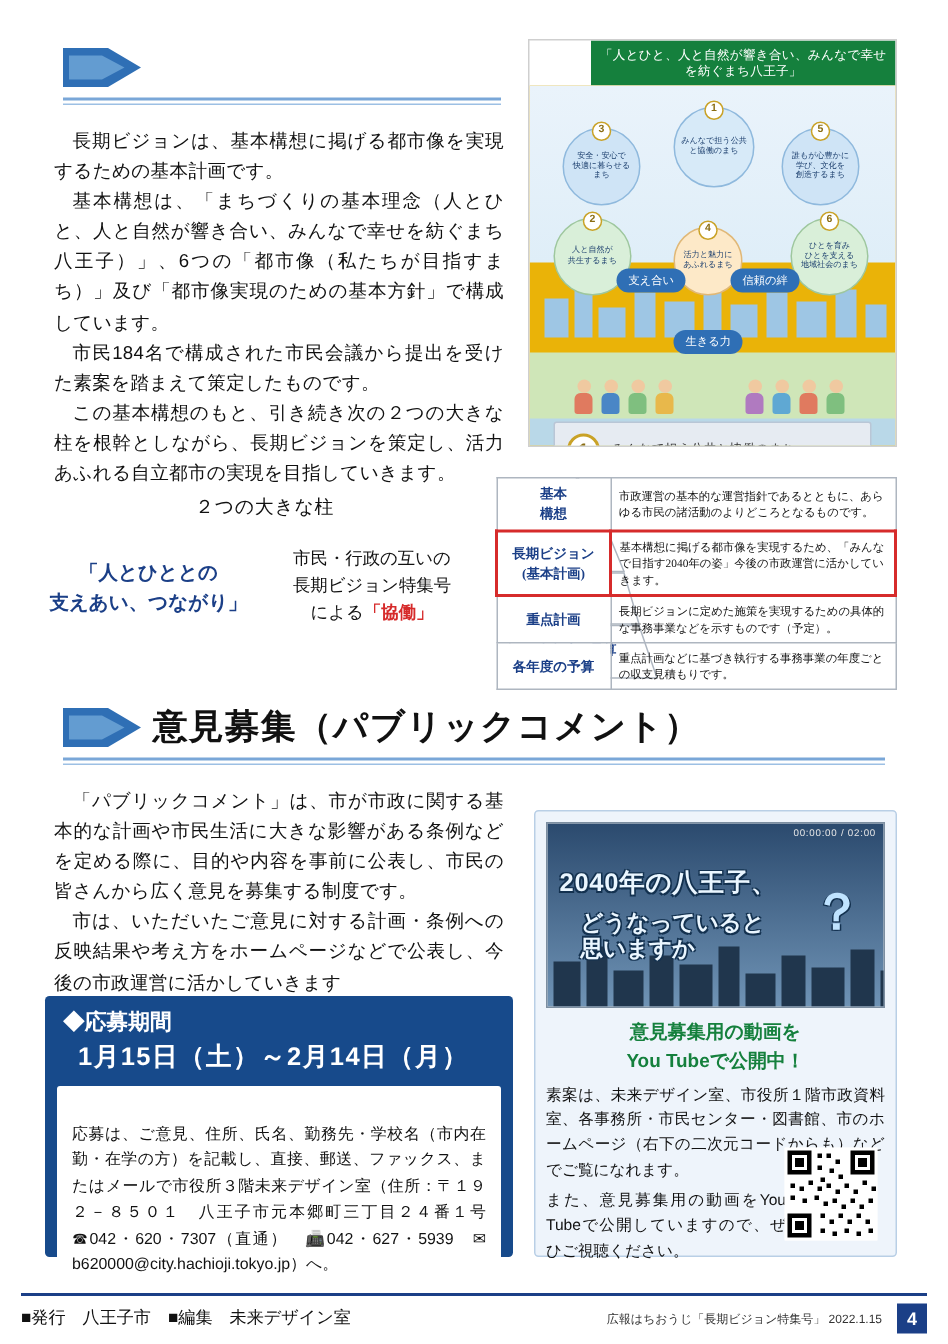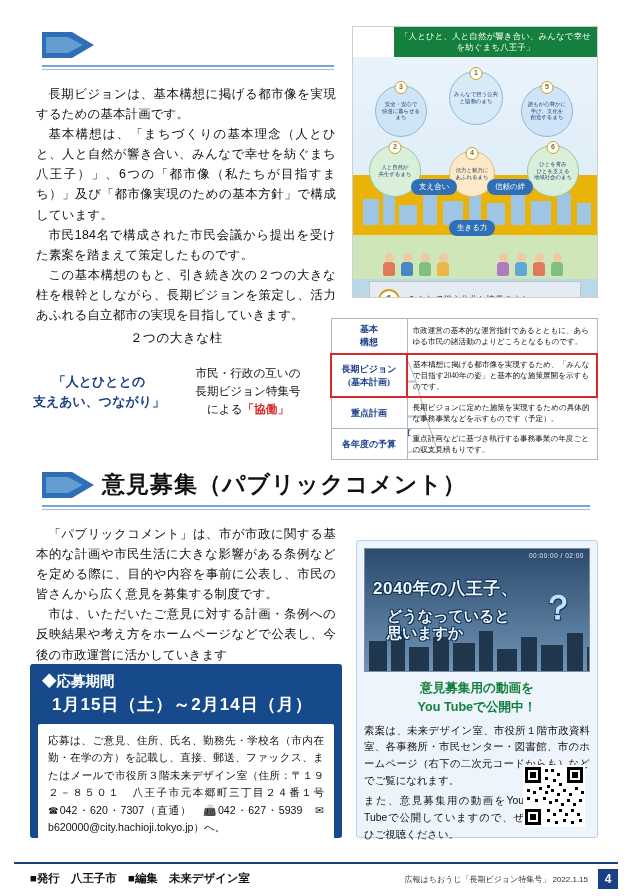--- a/index.html
+++ b/index.html
@@ -103,21 +103,21 @@
   .accent { color:#d62b2b; font-weight:bold; }
 
   
   .bluebox {
     position:absolute; background:#174a8b; color:#fff; border-radius:3px;
   }
   .bluebox .bb-title { font-size:14.5px; font-weight:bold; padding:8px 12px 0 12px; }
   .bluebox .bb-date { font-size:17px; font-weight:bold; padding:2px 12px 8px 22px; letter-spacing:1px;}
   .bluebox .bb-inner {
     background:#fff; color:#111; margin: 0 8px 8px 8px; border-radius:2px;
-    padding: 8px 10px; font-size: 10.6px; line-height: 1.65; text-align: justify;
+    padding: 24px 10px; font-size: 10.6px; line-height: 1.65; text-align: justify;
   }
 
   
   .promo {
     position:absolute; background:#eef4fb; border:1px solid #b9cfe6; border-radius:3px;
     padding: 7px;
   }
   .vid {
     position:relative; width:100%; height:124px; border:1px solid #7c8ea0; overflow:hidden;
     background: linear-gradient(#2b4a6e, #6f93b5);
@@ -140,21 +140,21 @@
   .promo .ptitle {
     text-align:center; color:#15803d; font-size:12.6px; font-weight:bold; line-height:1.5;
     margin: 7px 0 6px 0;
   }
   .promo .ptext { font-size:10.4px; line-height:1.6; text-align:justify; }
   .qr { position:absolute; width:62px; height:62px; right:12px; bottom:10px; background:#fff; }
 
   
   .footbar { position:absolute; left:0; right:0; bottom:0; height:34px; }
   .footline { position:absolute; left:14px; right:14px; top:0; height:2px; background:#1b3f87; }
-  .footleft { position:absolute; left:14px; top:9px; font-size:11.4px; font-weight:bold;margin-left:16px; }
+  .footleft { position:absolute; left:14px; top:9px; font-size:11.4px; font-weight:normal; }
   .footright { position:absolute; right:44px; top:12px; font-size:8px; color:#333; }
   .pagenum {
     position:absolute; right:14px; top:7px; width:20px; height:20px; background:#1b3f87;
     color:#fff; font-size:12px; font-weight:bold; display:flex; align-items:center; justify-content:center;
   }
 </style>
 </head>
 <body>
 
 <div class="page">
@@ -303,21 +303,21 @@
   <table class="tbl" style="left:330px; top:318px; width:268px;">
     <tbody>
         <tr>
       <td class="k" style="white-space:pre-line">基本
 構想</td>
       <td>市政運営の基本的な運営指針であるとともに、あらゆる市民の諸活動のよりどころとなるものです。</td>
     </tr>
     <tr class="hl">
       <td class="k" style="white-space:pre-line">長期ビジョン
 (基本計画)</td>
-      <td>基本構想に掲げる都市像を実現するため、「みんなで目指す2040年の姿」と基本的な施策展開を示すものです。</td>
+      <td>基本構想に掲げる都市像を実現するため、「みんなで目指す2040年の姿」今後の市政運営に活かしていきます。</td>
     </tr>
     <tr>
       <td class="k">重点計画</td>
       <td>長期ビジョンに定めた施策を実現するための具体的な事務事業などを示すものです（予定）。</td>
     </tr>
     <tr>
       <td class="k">各年度の予算</td>
       <td>重点計画などに基づき執行する事務事業の年度ごとの収支見積もりです。</td>
     </tr>
   </tbody>

